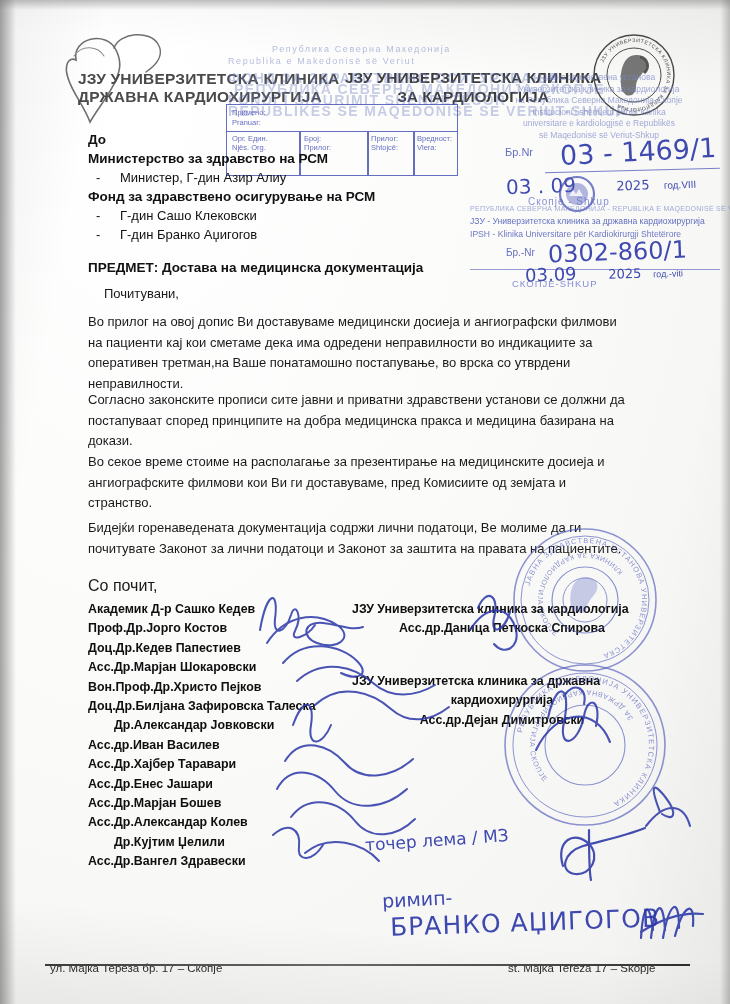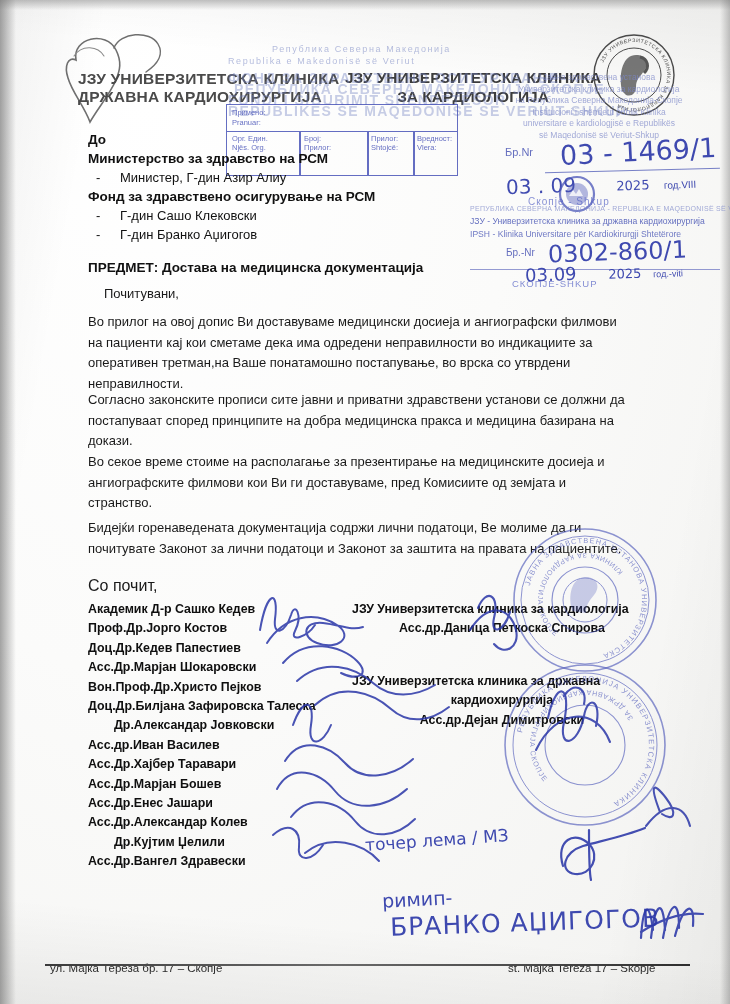--- a/index.html
+++ b/index.html
@@ -304,22 +304,22 @@
   <div class="sig-left">
     <div class="n">Академик Д-р Сашко Кедев</div>
     <div class="n">Проф.Др.Јорго Костов</div>
     <div class="n">Доц.Др.Кедев Папестиев</div>
     <div class="n">Асс.Др.Марјан Шокаровски</div>
     <div class="n">Вон.Проф.Др.Христо Пејков</div>
     <div class="n">Доц.Др.Билјана Зафировска Талеска</div>
     <div class="n ind">Др.Александар Јовковски</div>
     <div class="n">Асс.др.Иван Василев</div>
     <div class="n">Асс.Др.Хајбер Таравари</div>
+    <div class="n">Асс.Др.Енес Јашари</div>
     <div class="n">Асс.Др.Марјан Бошев</div>
-    <div class="n">Асс.Др.Енес Јашари</div>
     <div class="n">Асс.Др.Александар Колев</div>
     <div class="n ind">Др.Кујтим Џелили</div>
     <div class="n">Асс.Др.Вангел Здравески</div>
   </div>
 
   <div class="sig-right">
     <div class="g">
       <div class="t">ЈЗУ Универзитетска клиника за кардиологија</div>
       <div class="t c">Асс.др.Даница Петкоска Спирова</div>
     </div>

